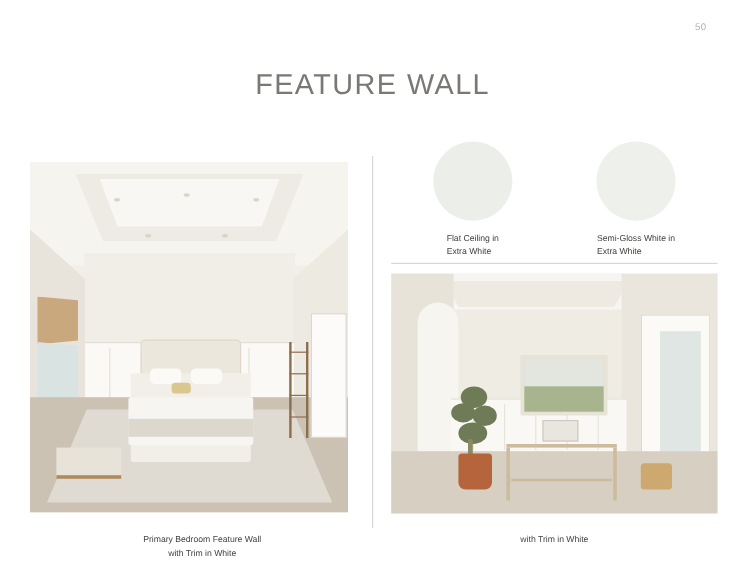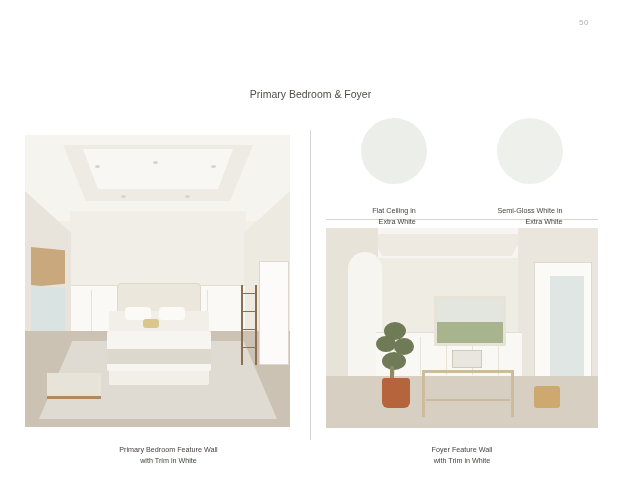--- a/index.html
+++ b/index.html
@@ -123,22 +123,22 @@
     width: 120px;
     display: flex;
     flex-direction: column;
     align-items: center;
   }
   .swatch-circle {
     width: 66px; height: 66px;
     border-radius: 50%;
   }
   .swatch-label {
-    margin-top: 21px;
-    text-align: right;
+    margin-top: 9px;
+    text-align: left;
     font-size: 7.2px;
     line-height: 1.55;
     color: #45433f;
   }
 
   
   .photo-right {
     position: absolute;
     left: 326px; top: 228px;
     width: 272px; height: 200px;
@@ -339,21 +339,21 @@
     background:#e9e6df; border:1px solid #cfcabe;
   }
 </style>
 </head>
 <body>
 
 <div class="page">
 
   <div class="page-number">50</div>
 
-  <div class="subtitle">Primary Bedroom &amp; Foyer</div>
+  <div class="title">FEATURE WALL</div>
 
   <div class="v-divider"></div>
   <div class="h-divider"></div>
 
   <div class="photo-left">
     <div class="bed-scene">
       <div class="bed-ceil"></div>
       <div class="bed-tray"></div>
       <div class="bed-tray-inner"></div>
       <div class="downlight" style="left:70px;top:30px"></div>
@@ -466,17 +466,16 @@
         <div class="f-leaf" style="left:2px;top:16px;width:20px;height:16px"></div>
         <div class="f-leaf" style="left:20px;top:18px;width:20px;height:17px"></div>
         <div class="f-leaf" style="left:8px;top:32px;width:24px;height:18px"></div>
         <div class="f-leaf" style="left:16px;top:46px;width:4px;height:16px;border-radius:1px;background:#8b8a63"></div>
       </div>
       <div class="f-pot"></div>
       <div class="f-basket"></div>
     </div>
   </div>
   <div class="caption caption-right">
-    <div>Foyer Feature Wall</div>
     <div>with Trim in White</div>
   </div>
 
 </div>
 
 </body></html>

